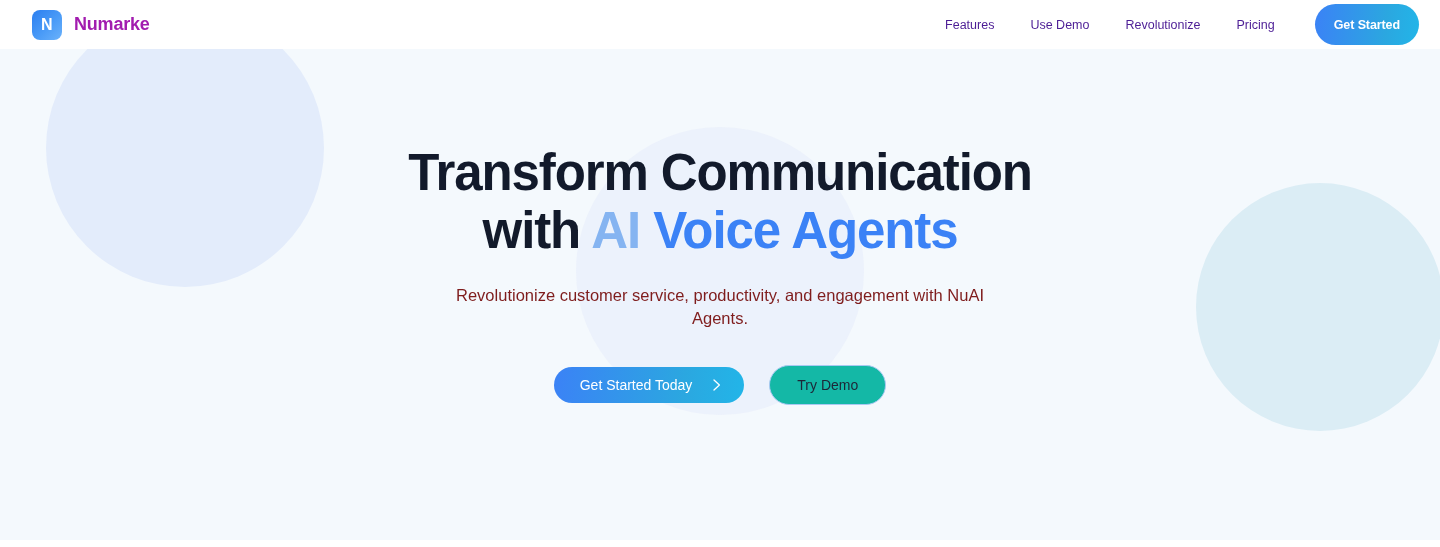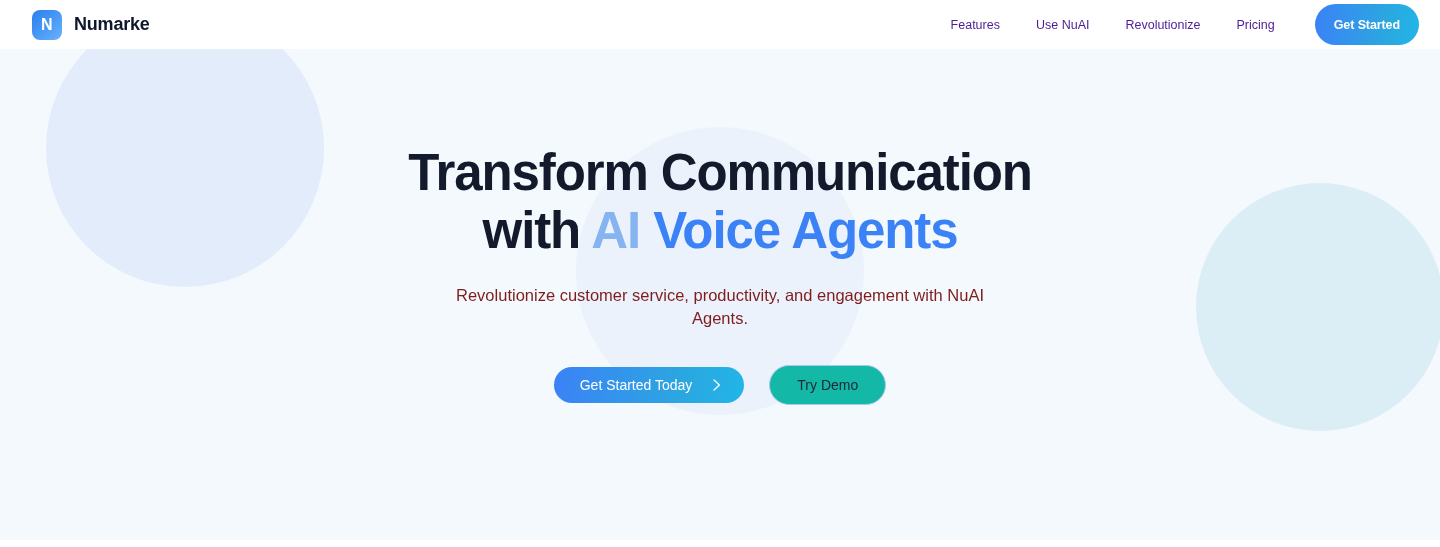--- a/index.html
+++ b/index.html
@@ -54,21 +54,21 @@
     color: #ffffff;
     font-size: 16px;
     font-weight: bold;
     line-height: 1;
     letter-spacing: 0.2px;
   }
 
   .brand-name {
     font-size: 18px;
     font-weight: bold;
-    color: #0f172a;
+    color: #a21caf;
     letter-spacing: -0.2px;
   }
 
   .nav {
     margin-left: auto;
     display: flex;
     align-items: center;
     gap: 0;
     padding-right: 21px;
   }
@@ -219,21 +219,21 @@
 
     <div class="brand">
       <div class="brand-mark">
         <span>N</span>
       </div>
       <div class="brand-name">Numarke</div>
     </div>
 
     <nav class="nav">
       <a class="nav-link">Features</a>
-      <a class="nav-link">Use NuAI</a>
+      <a class="nav-link">Use Demo</a>
       <a class="nav-link">Revolutionize</a>
       <a class="nav-link">Pricing</a>
       <button class="btn-gradient header-cta">Get Started</button>
     </nav>
 
   </header>
 
   <section class="hero">
 
     <div class="blob blob-left"></div>

